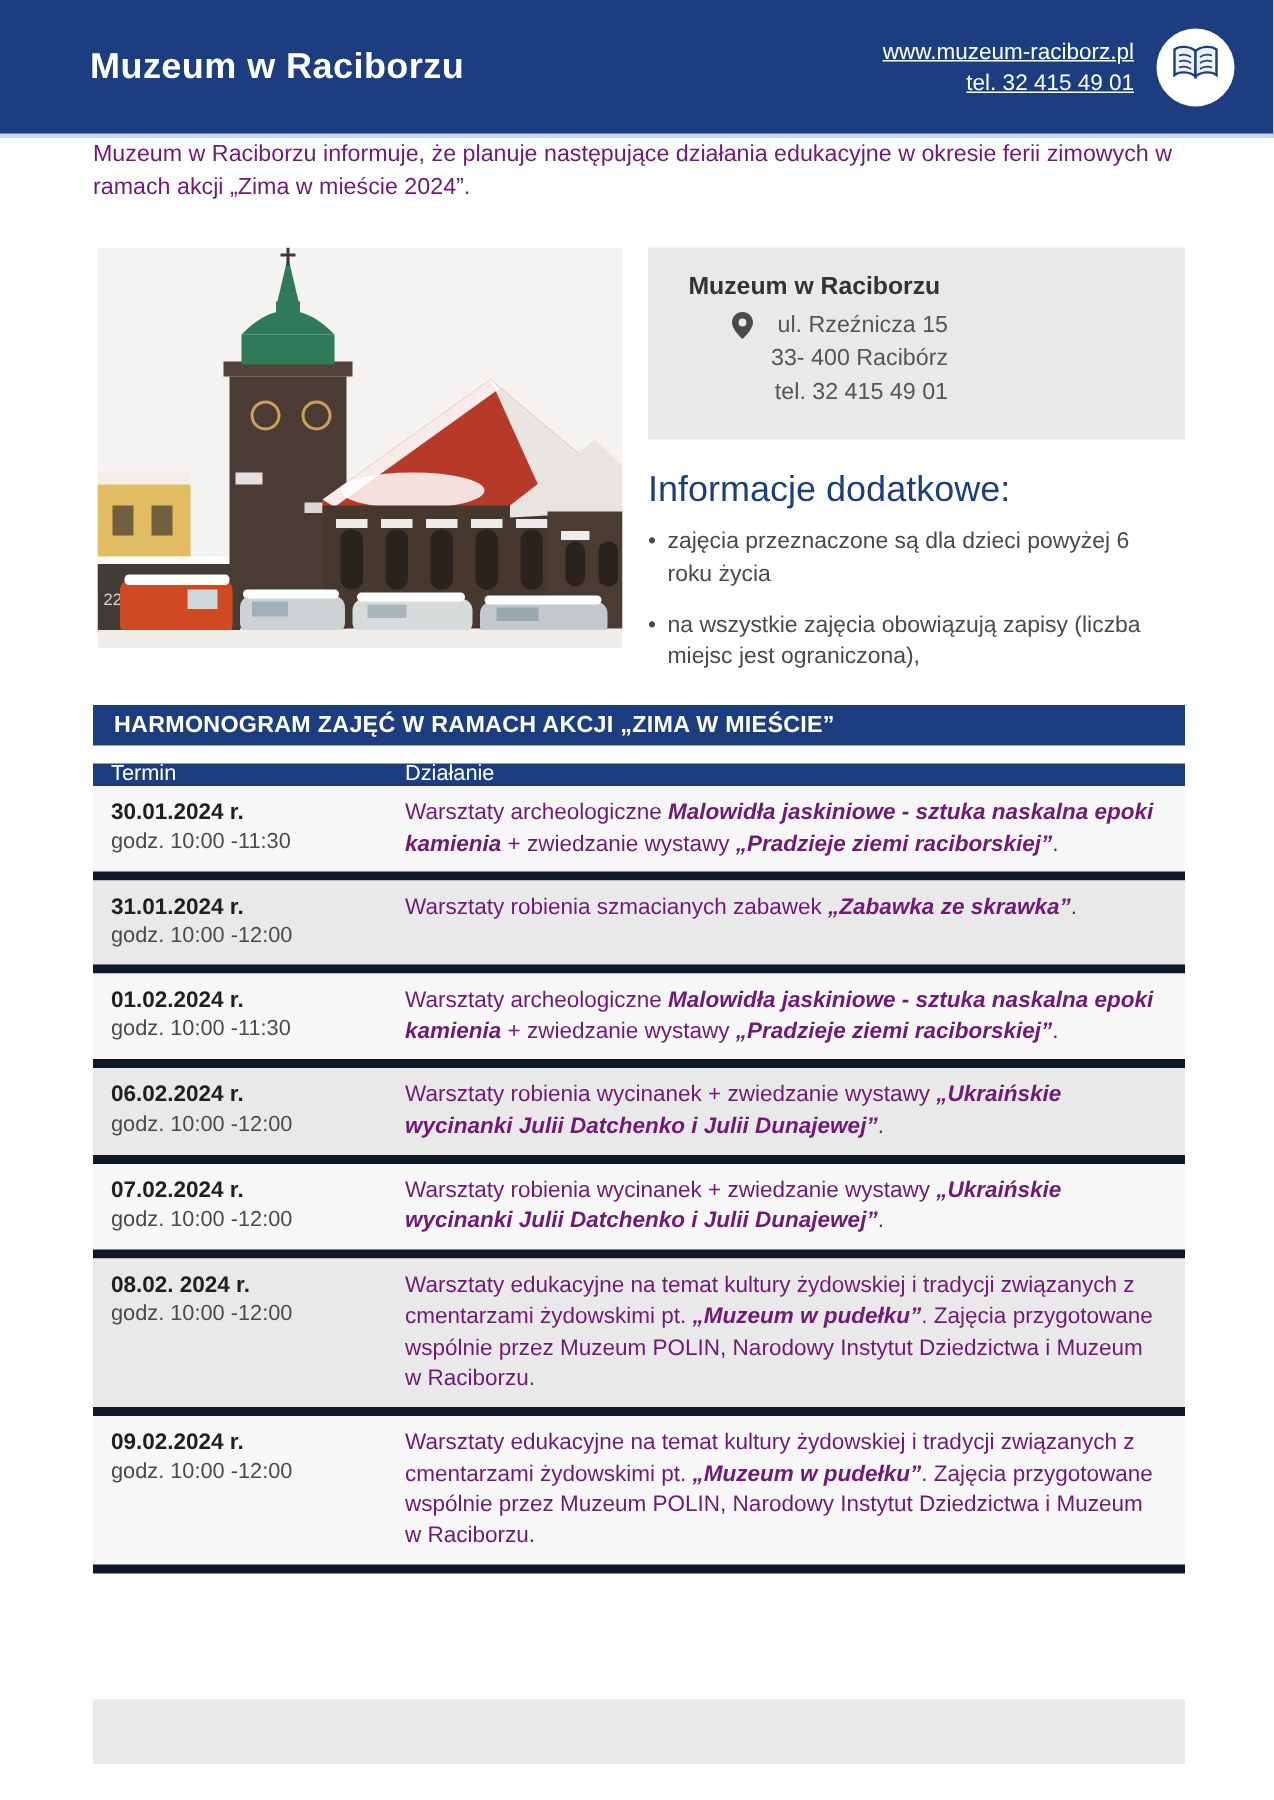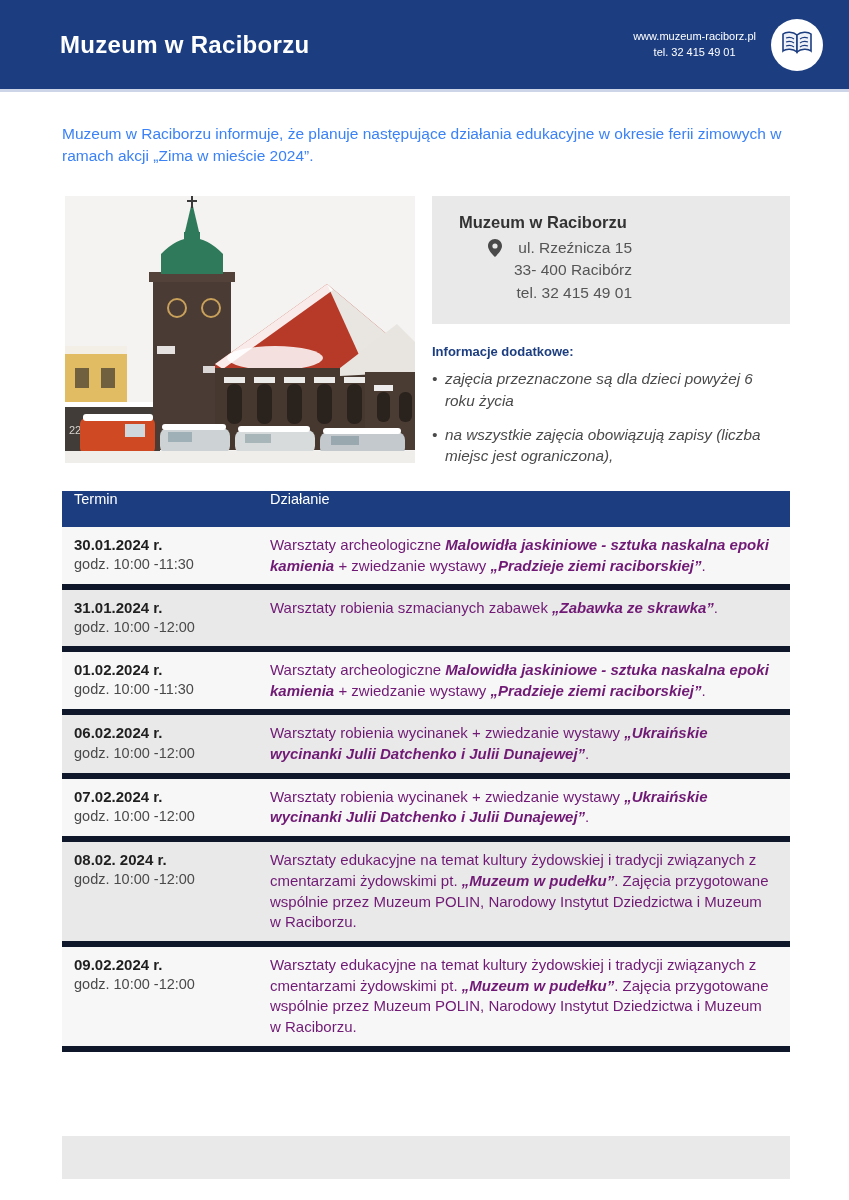--- a/index.html
+++ b/index.html
@@ -13,62 +13,62 @@
 
   
   .header {
     height:92px; background:#1c3e80; color:#fff;
     display:flex; align-items:center;
     padding:0 26px 0 60px;
     border-bottom:3px solid #cdd6e8;
   }
   .header-title { font-size:24px; font-weight:bold; letter-spacing:.3px; flex:0 0 auto; }
   .header-spacer { flex:1; }
-  .header-contact { text-align:center; font-size:11px; line-height:1.4; margin-right:15px; }
+  .header-contact { text-align:right; font-size:15px; line-height:1.4; margin-right:15px;text-decoration:underline; }
   .logo-circle {
     width:52px; height:52px; border-radius:50%; background:#fff;
     display:flex; align-items:center; justify-content:center; flex:0 0 auto;
   }
 
   
   .content { padding:0 59px 0 62px; }
   .intro {
-    margin-top:31px; width:740px;
-    color:#3b82f6; font-size:15.5px; line-height:1.42;
+    width:740px;
+    color:#701a75; font-size:15.5px; line-height:1.42;
   }
 
   
   .media-row { display:flex; margin-top:29px; gap:17px; }
   .photo { width:350px; height:267px; flex:0 0 auto; margin-left:3px; }
   .right-col { width:358px; flex:0 0 auto; }
 
   .contact-card { background:#e9e9e9; padding:17px 20px 20px 27px; }
   .contact-name { font-size:16.5px; font-weight:bold; color:#333; margin-bottom:5px; }
   .addr-row { display:flex; gap:12px; margin-left:29px;text-align:right; }
   .addr-lines { font-size:15.5px; color:#555; line-height:1.45; }
   .pin { margin-top:2px; }
 
   .extra-info { margin-top:20px; }
-  .extra-heading { color:#1c3e80; font-size:13px; font-weight:bold; margin-bottom:9px; }
-  .bullet-list { width:352px;font-style:italic; }
+  .extra-heading { color:#1c3e80; font-size:24px; font-weight:normal; margin-bottom:9px; }
+  .bullet-list { width:352px; }
   .bullet {
     position:relative; padding-left:13px; margin-bottom:13px;
     font-size:15.3px; color:#4a4a4a; line-height:1.38;
   }
   .bullet::before { content:"•"; position:absolute; left:0; top:0; color:#4a4a4a; }
 
   
   .schedule { margin-top:9px; width:728px; }
   .sched-title {
     background:#1c3e80; color:#fff; font-weight:bold; font-size:15.5px;
     height:27px; line-height:27px; padding-left:14px; letter-spacing:.2px;
   }
   .sched-colhead {
     margin-top:12px; background:#1c3e80; color:#fff; font-size:14.5px;
-    height:36px; display:flex; 
+    height:15px; display:flex; align-items:center;
   }
   .colhead-termin { width:205px; padding-left:12px; flex:0 0 auto; }
   .colhead-dzialanie { flex:1; padding-left:3px; }
 
   .t-row { display:flex; border-bottom:6px solid #0f172a; }
   .t-row:nth-child(odd) { background:#f7f7f7; }
   .t-row:nth-child(even) { background:#e9e9e9; }
   .col-termin { width:205px; flex:0 0 auto; padding:8px 6px 8px 12px; }
   .date { font-size:15px; font-weight:bold; color:#1f1f1f; line-height:1.35; }
   .time { font-size:14.5px; color:#4a4a4a; line-height:1.35; }
@@ -203,20 +203,21 @@
           <div class="extra-heading">Informacje dodatkowe:</div>
           <div class="bullet-list">
             <div class="bullet">zajęcia przeznaczone są dla dzieci powyżej 6 roku życia</div>
             <div class="bullet">na wszystkie zajęcia obowiązują zapisy (liczba miejsc jest ograniczona),</div>
           </div>
         </div>
       </div>
     </div>
 
     <div class="schedule">
+      <div class="sched-title">HARMONOGRAM ZAJĘĆ W RAMACH AKCJI „ZIMA W MIEŚCIE”</div>
       <div class="sched-colhead">
         <div class="colhead-termin">Termin</div>
         <div class="colhead-dzialanie">Działanie</div>
       </div>
       <div>
           <div class="t-row">
             <div class="col-termin">
               <div class="date">30.01.2024 r.</div>
               <div class="time">godz. 10:00 -11:30</div>
             </div>

